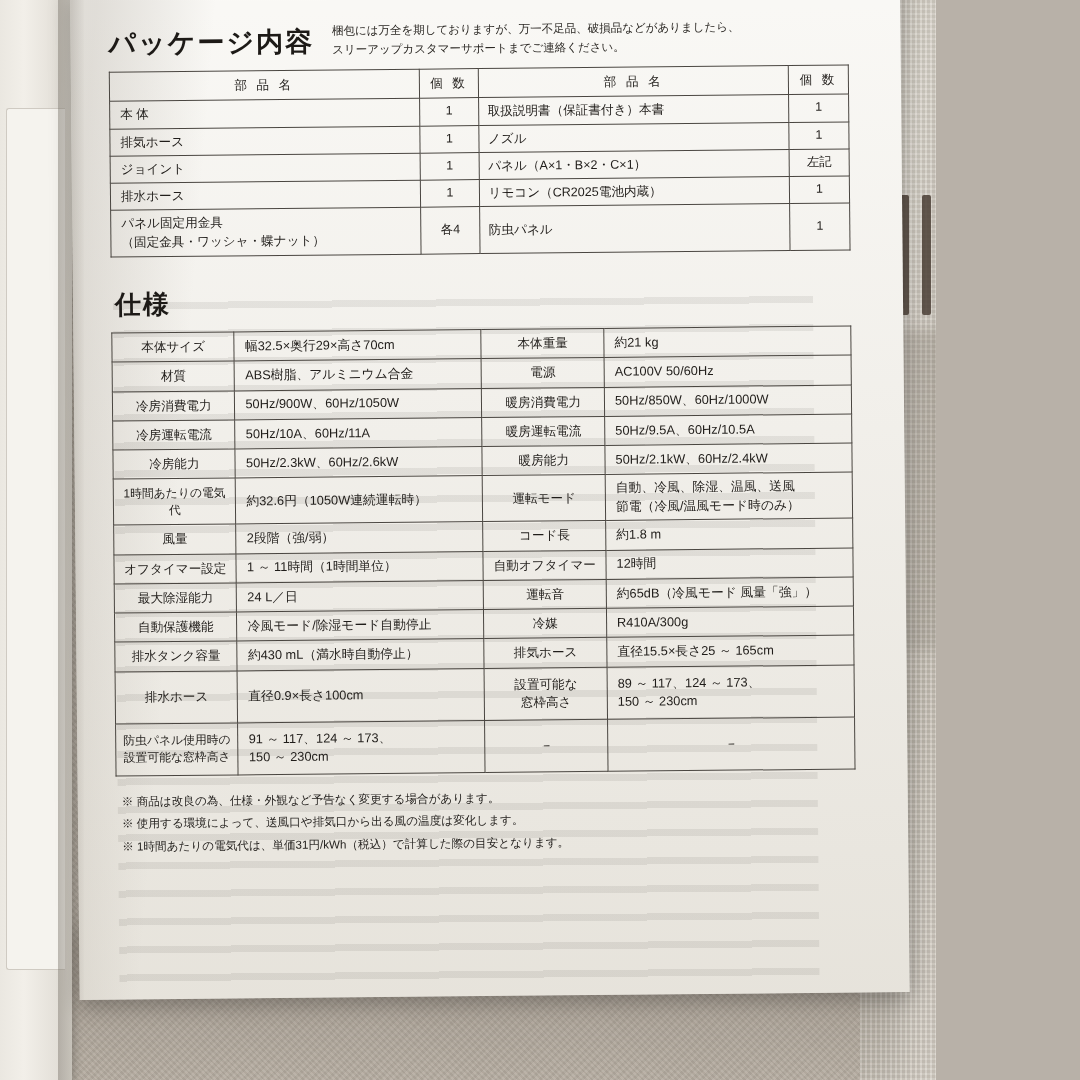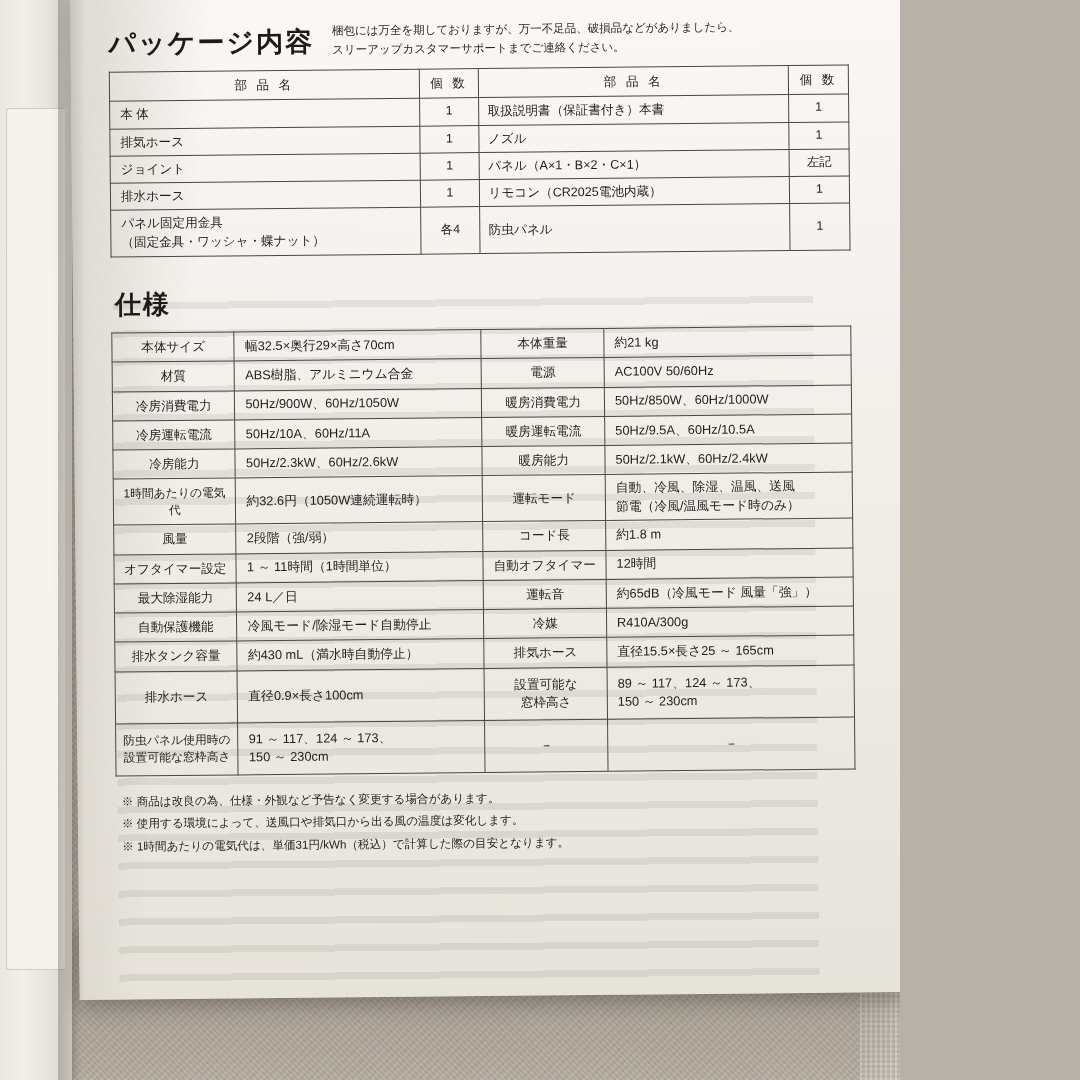--- a/index.html
+++ b/index.html
@@ -11,20 +11,21 @@
     background: #b8b1a8;
     font-family: "Liberation Sans", sans-serif;
   }
 
   #scene {
     position: relative;
     width: 900px;
     height: 1080px;
     overflow: hidden;
     background: #cfc8bd;
+    padding-left: 36px;
   }
 
   
   .bg-carpet {
     position: absolute;
     inset: 0;
     background: #b9b0a4;
   }
   .bg-carpet-tex {
     position: absolute;

